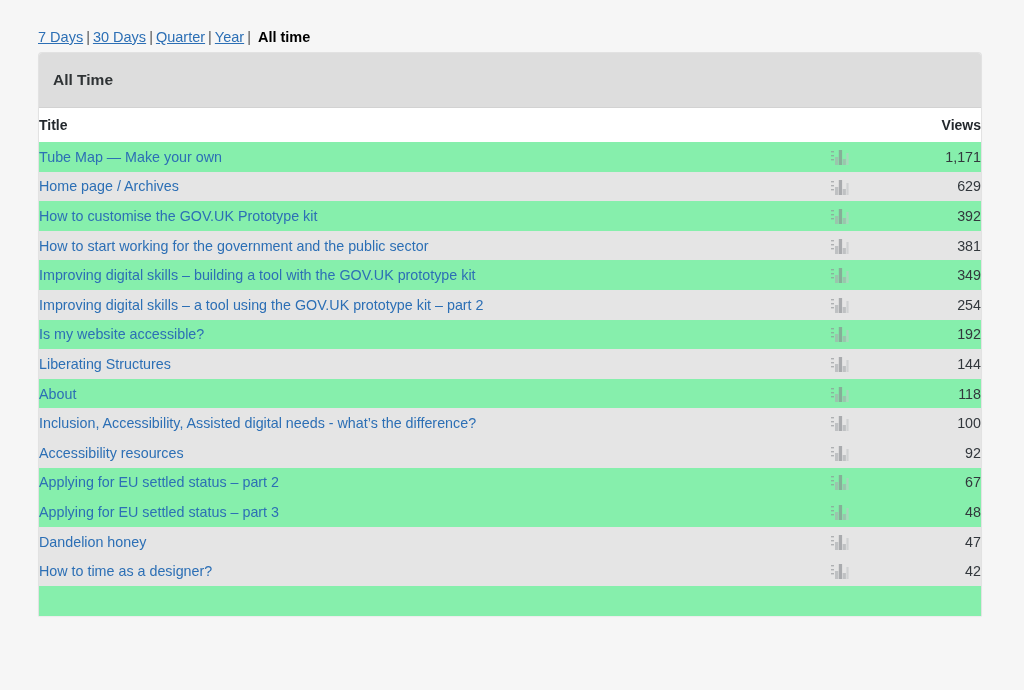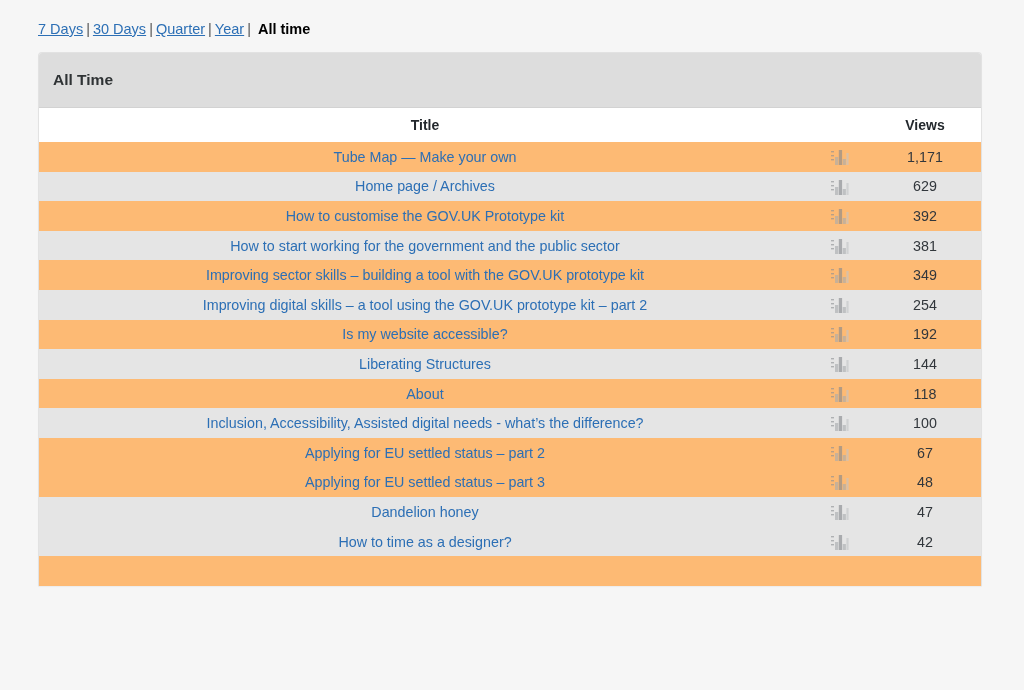--- a/index.html
+++ b/index.html
@@ -9,21 +9,21 @@
     width: 1024px;
     height: 690px;
     overflow: hidden;
     background: #f6f6f6;
     font-family: "Liberation Sans", sans-serif;
     -webkit-font-smoothing: antialiased;
   }
 
   
   .period-nav {
-    padding: 20px 0 0 38px;
+    padding: 28px 0 0 38px;
     font-size: 14.5px;
     line-height: 18px;
     color: #222;
     white-space: nowrap;
   }
   .period-link {
     color: #2c6fb5;
     text-decoration: underline;
     cursor: pointer;
   }
@@ -66,21 +66,20 @@
   
   table.stats {
     width: 100%;
     border-collapse: collapse;
     table-layout: fixed;
   }
   table.stats th,
   table.stats td {
     padding: 0;
     vertical-align: middle;
-    text-align: center;
   }
   thead th {
     height: 34px;
     font-size: 14px;
     font-weight: bold;
     color: #23282d;
     background: #ffffff;
   }
   th.col-title, td.col-title {
     text-align: left;
@@ -91,21 +90,21 @@
     width: 58px;
     text-align: center;
   }
   th.col-views, td.col-views {
     text-align: right;
     padding-right: 16px;
     width: 112px;
   }
 
   tbody tr { height: 29.6px; }
-  tbody tr.odd  td { background: #fdba74; }
+  tbody tr.odd  td { background: #86efac; }
   tbody tr.even td { background: #e5e5e5; }
 
   td.col-title a {
     color: #2c6fb5;
     text-decoration: none;
     font-size: 14.3px;
     line-height: 18px;
     cursor: pointer;
     white-space: nowrap;
   }
@@ -193,21 +192,21 @@
                 <rect x="0" y="6" width="3" height="1.4" fill="#8d9094"></rect>
                 <rect x="0" y="10" width="3" height="1.4" fill="#8d9094"></rect>
                 <rect x="4" y="8" width="3.3" height="8" fill="#a9acaf"></rect>
                 <rect x="7.8" y="1" width="3.3" height="15" fill="#86898d"></rect>
                 <rect x="11.6" y="10" width="3.3" height="6" fill="#a9acaf"></rect>
                 <rect x="15.4" y="4" width="2.2" height="12" fill="#c3c5c8"></rect>
               </svg></span></td>
           <td class="col-views">381</td>
         </tr>
         <tr class="odd">
-          <td class="col-title"><a>Improving sector skills – building a tool with the GOV.UK prototype kit</a></td>
+          <td class="col-title"><a>Improving digital skills – building a tool with the GOV.UK prototype kit</a></td>
           <td class="col-icon"><span class="chart-icon"><svg viewBox="0 0 18 17" xmlns="http://www.w3.org/2000/svg">
                 <rect x="0" y="2" width="3" height="1.4" fill="#8d9094"></rect>
                 <rect x="0" y="6" width="3" height="1.4" fill="#8d9094"></rect>
                 <rect x="0" y="10" width="3" height="1.4" fill="#8d9094"></rect>
                 <rect x="4" y="8" width="3.3" height="8" fill="#a9acaf"></rect>
                 <rect x="7.8" y="1" width="3.3" height="15" fill="#86898d"></rect>
                 <rect x="11.6" y="10" width="3.3" height="6" fill="#a9acaf"></rect>
                 <rect x="15.4" y="4" width="2.2" height="12" fill="#c3c5c8"></rect>
               </svg></span></td>
           <td class="col-views">349</td>
@@ -269,20 +268,33 @@
           <td class="col-icon"><span class="chart-icon"><svg viewBox="0 0 18 17" xmlns="http://www.w3.org/2000/svg">
                 <rect x="0" y="2" width="3" height="1.4" fill="#8d9094"></rect>
                 <rect x="0" y="6" width="3" height="1.4" fill="#8d9094"></rect>
                 <rect x="0" y="10" width="3" height="1.4" fill="#8d9094"></rect>
                 <rect x="4" y="8" width="3.3" height="8" fill="#a9acaf"></rect>
                 <rect x="7.8" y="1" width="3.3" height="15" fill="#86898d"></rect>
                 <rect x="11.6" y="10" width="3.3" height="6" fill="#a9acaf"></rect>
                 <rect x="15.4" y="4" width="2.2" height="12" fill="#c3c5c8"></rect>
               </svg></span></td>
           <td class="col-views">100</td>
+        </tr>
+        <tr class="even">
+          <td class="col-title"><a>Accessibility resources</a></td>
+          <td class="col-icon"><span class="chart-icon"><svg viewBox="0 0 18 17" xmlns="http://www.w3.org/2000/svg">
+                <rect x="0" y="2" width="3" height="1.4" fill="#8d9094"></rect>
+                <rect x="0" y="6" width="3" height="1.4" fill="#8d9094"></rect>
+                <rect x="0" y="10" width="3" height="1.4" fill="#8d9094"></rect>
+                <rect x="4" y="8" width="3.3" height="8" fill="#a9acaf"></rect>
+                <rect x="7.8" y="1" width="3.3" height="15" fill="#86898d"></rect>
+                <rect x="11.6" y="10" width="3.3" height="6" fill="#a9acaf"></rect>
+                <rect x="15.4" y="4" width="2.2" height="12" fill="#c3c5c8"></rect>
+              </svg></span></td>
+          <td class="col-views">92</td>
         </tr>
         <tr class="odd">
           <td class="col-title"><a>Applying for EU settled status – part 2</a></td>
           <td class="col-icon"><span class="chart-icon"><svg viewBox="0 0 18 17" xmlns="http://www.w3.org/2000/svg">
                 <rect x="0" y="2" width="3" height="1.4" fill="#8d9094"></rect>
                 <rect x="0" y="6" width="3" height="1.4" fill="#8d9094"></rect>
                 <rect x="0" y="10" width="3" height="1.4" fill="#8d9094"></rect>
                 <rect x="4" y="8" width="3.3" height="8" fill="#a9acaf"></rect>
                 <rect x="7.8" y="1" width="3.3" height="15" fill="#86898d"></rect>
                 <rect x="11.6" y="10" width="3.3" height="6" fill="#a9acaf"></rect>

